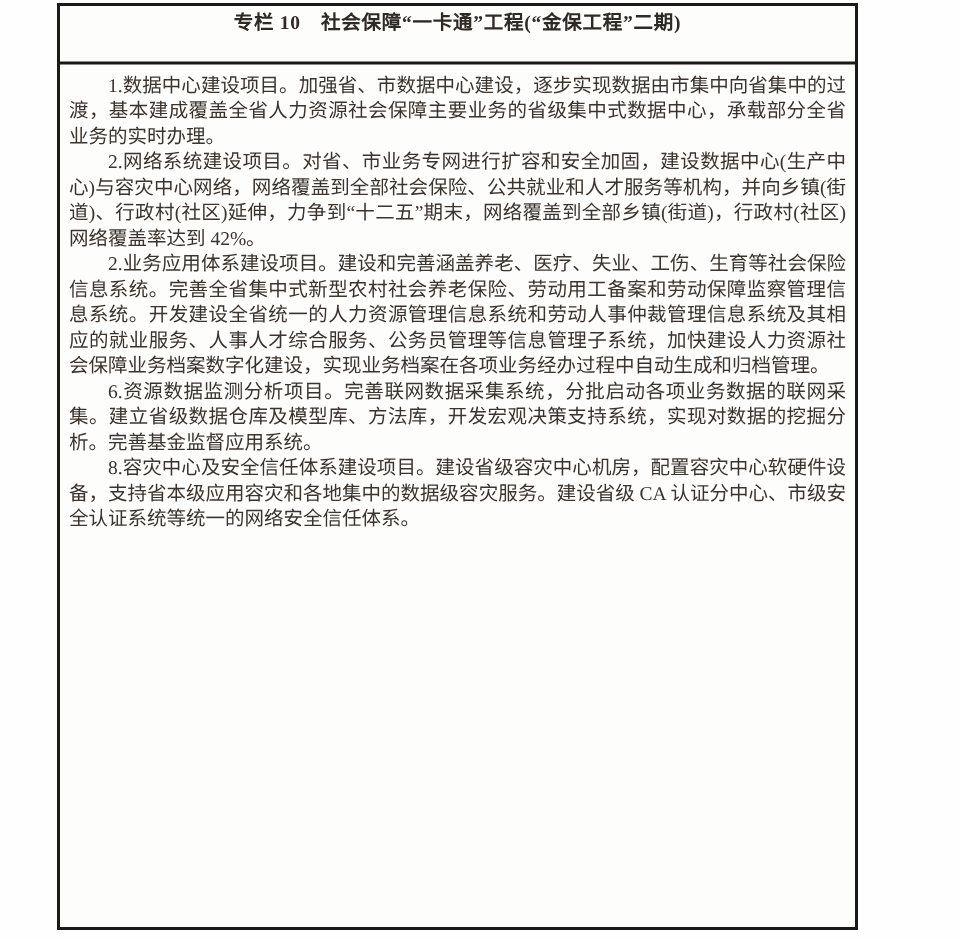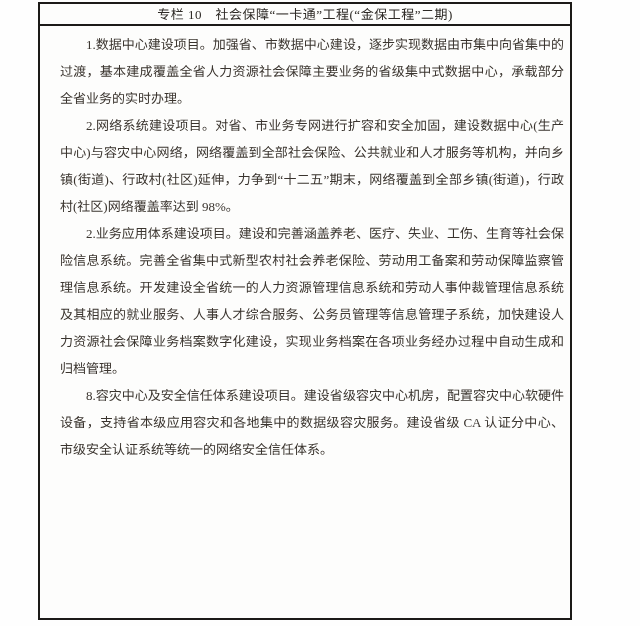--- a/index.html
+++ b/index.html
@@ -17,51 +17,51 @@
   .panel-box {
     position: absolute;
     left: 38px;
     top: 2px;
     width: 534px;
     height: 618px;
     border: 2px solid #1c1a18;
     background: #fdfdfc;
   }
   .panel-header {
-    height: 22px;
+    height: 39px;
     line-height: 21px;
     border-bottom: 2px solid #1c1a18;
     text-align: center;
-    font-weight: normal;
+    font-weight: bold;
     font-size: 13px;
     color: #2e2a26;
     letter-spacing: 0.5px;
     white-space: nowrap;
     overflow: hidden;
   }
   .panel-body {
     padding: 5px 6px 0 6px;
     color: #3a342e;
     font-size: 13px;
   }
   .panel-body p {
     text-indent: 2em;
     text-align: justify;
     text-justify: inter-ideograph;
-    line-height: 27px;
+    line-height: 17px;
     word-break: break-all;
-    margin-left: 14px;
   }
 </style>
 </head>
 <body>
 
 <div class="page">
   <div class="panel-box">
     <div class="panel-header">专栏 10　社会保障“一卡通”工程(“金保工程”二期)</div>
     <div class="panel-body">
       <p>1.数据中心建设项目。加强省、市数据中心建设，逐步实现数据由市集中向省集中的过渡，基本建成覆盖全省人力资源社会保障主要业务的省级集中式数据中心，承载部分全省业务的实时办理。</p>
-      <p>2.网络系统建设项目。对省、市业务专网进行扩容和安全加固，建设数据中心(生产中心)与容灾中心网络，网络覆盖到全部社会保险、公共就业和人才服务等机构，并向乡镇(街道)、行政村(社区)延伸，力争到“十二五”期末，网络覆盖到全部乡镇(街道)，行政村(社区)网络覆盖率达到 98%。</p>
+      <p>2.网络系统建设项目。对省、市业务专网进行扩容和安全加固，建设数据中心(生产中心)与容灾中心网络，网络覆盖到全部社会保险、公共就业和人才服务等机构，并向乡镇(街道)、行政村(社区)延伸，力争到“十二五”期末，网络覆盖到全部乡镇(街道)，行政村(社区)网络覆盖率达到 42%。</p>
       <p>2.业务应用体系建设项目。建设和完善涵盖养老、医疗、失业、工伤、生育等社会保险信息系统。完善全省集中式新型农村社会养老保险、劳动用工备案和劳动保障监察管理信息系统。开发建设全省统一的人力资源管理信息系统和劳动人事仲裁管理信息系统及其相应的就业服务、人事人才综合服务、公务员管理等信息管理子系统，加快建设人力资源社会保障业务档案数字化建设，实现业务档案在各项业务经办过程中自动生成和归档管理。</p>
+      <p>6.资源数据监测分析项目。完善联网数据采集系统，分批启动各项业务数据的联网采集。建立省级数据仓库及模型库、方法库，开发宏观决策支持系统，实现对数据的挖掘分析。完善基金监督应用系统。</p>
       <p>8.容灾中心及安全信任体系建设项目。建设省级容灾中心机房，配置容灾中心软硬件设备，支持省本级应用容灾和各地集中的数据级容灾服务。建设省级 CA 认证分中心、市级安全认证系统等统一的网络安全信任体系。</p>
     </div>
   </div>
 </div>
 
 </body></html>

